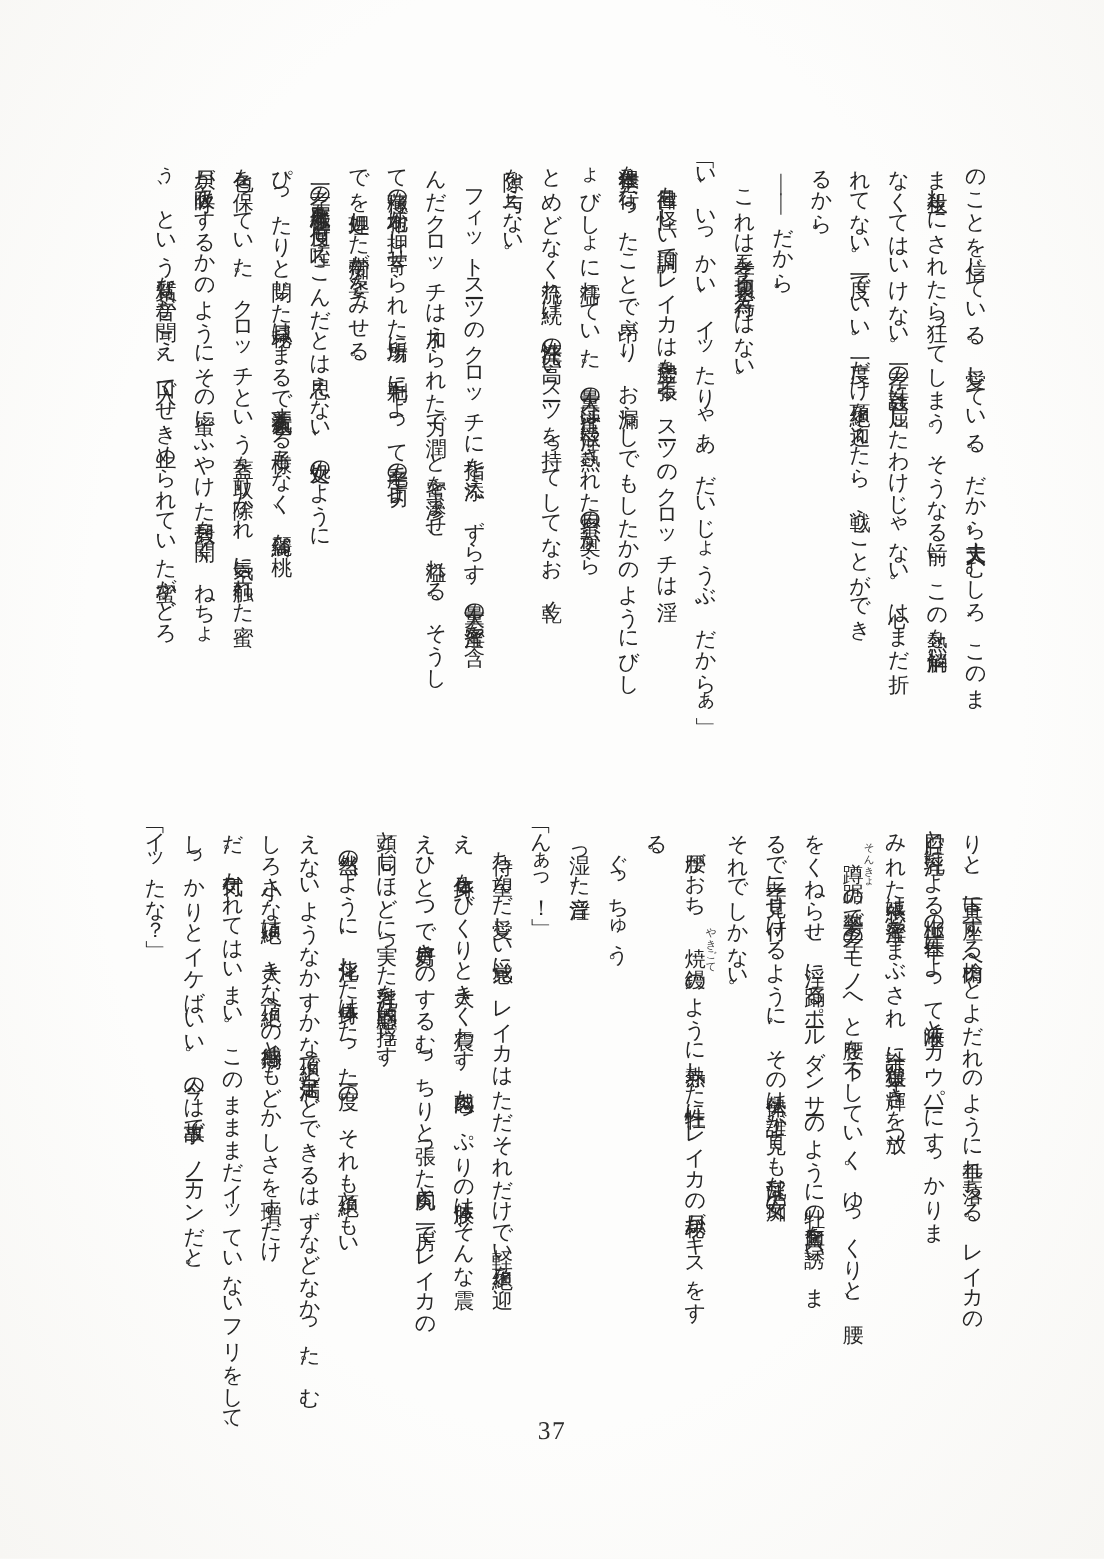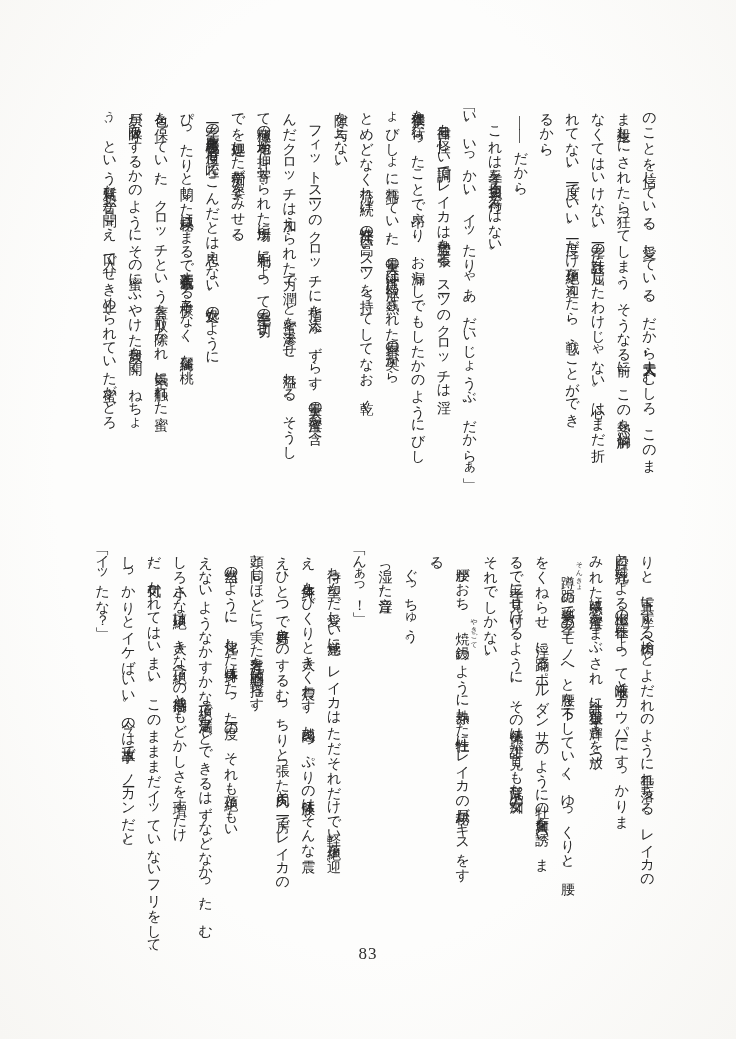--- a/index.html
+++ b/index.html
@@ -110,15 +110,15 @@
       <div class="tline">えひとつで男好きのするむっちりと張った尻肉と、一房でレイカの</div>
       <div class="tline">頭と同じほどに実った淫乳を蠱惑的に揺らす。</div>
       <div class="tline">　当然のように、淫化した身体はたった一度の、それも絶頂ともい</div>
       <div class="tline">えないようなかすかな絶頂で満足などできるはずなどなかった。む</div>
       <div class="tline">しろ小さな絶頂は、大きな絶頂への期待感ともどかしさを増すだけ</div>
       <div class="tline">だ。気付かれてはいまい。このまままだイッていないフリをして、</div>
       <div class="tline">しっかりとイケばいい。今のは事故で、ノーカンだと。</div>
       <div class="tline">「イッたな？」</div>
     </div>
 
-  <div class="page-number">83</div>
+  <div class="page-number">37</div>
 
 </div>
 
 </body></html>

